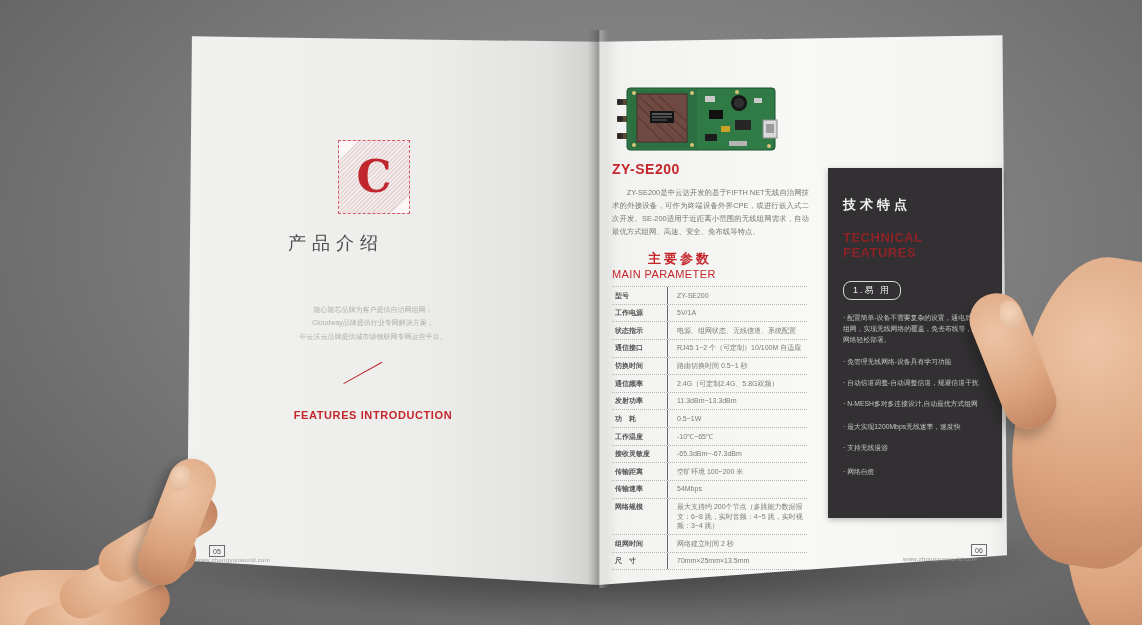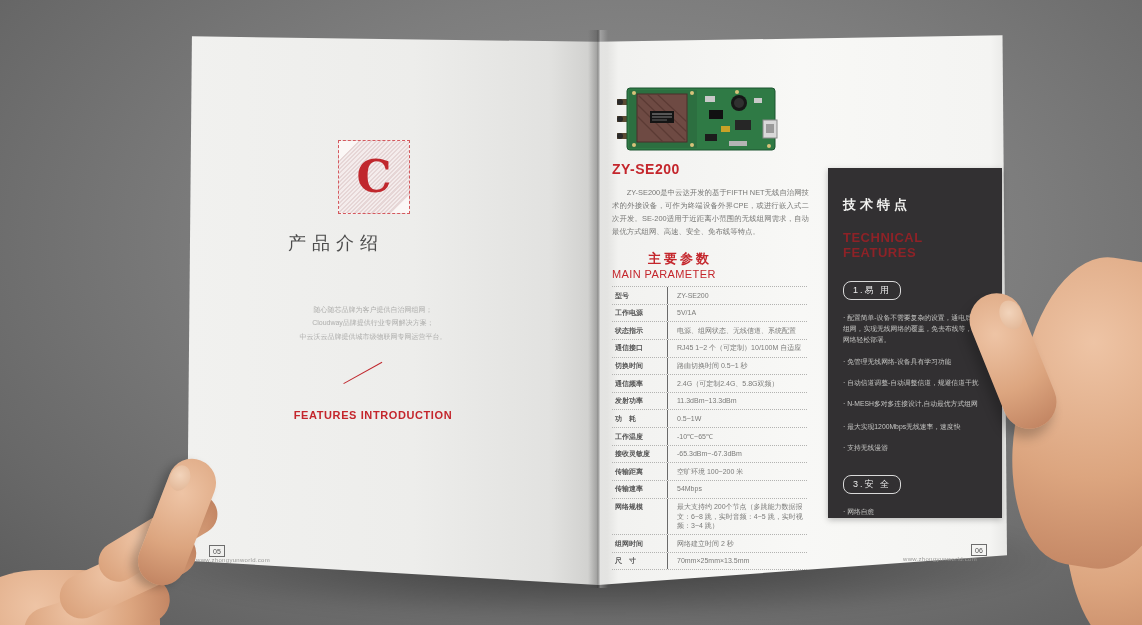--- a/index.html
+++ b/index.html
@@ -218,23 +218,20 @@
       <span class="feat-box">1.易 用</span>
     </div>
     <div class="feat-bullet first-bullet">· 配置简单-设备不需要复杂的设置，通电后自动组网，实现无线网络的覆盖，免去布线等，无线网络轻松部署。</div>
     <div class="feat-bullet">· 免管理无线网络-设备具有学习功能</div>
     <div class="feat-bullet">· 自动信道调整-自动调整信道，规避信道干扰</div>
     <div class="feat-bullet">· N-MESH多对多连接设计,自动最优方式组网</div>
 
     <div class="feat-bullet first-bullet">· 最大实现1200Mbps无线速率，速度快</div>
     <div class="feat-bullet">· 支持无线漫游</div>
 
-    <div class="feat-box-wrap">
-      <span class="feat-box">3.安 全</span>
-    </div>
     <div class="feat-bullet first-bullet">· 网络自愈</div>
 
   </div>
 
   <div class="pagenum pn-right abs">06</div>
   <div class="site site-right abs">www.zhongyunworld.com</div>
 
   <div>
     <div class="finger skin hl-palm"></div>
     <div class="finger skin hl-f3"></div>

